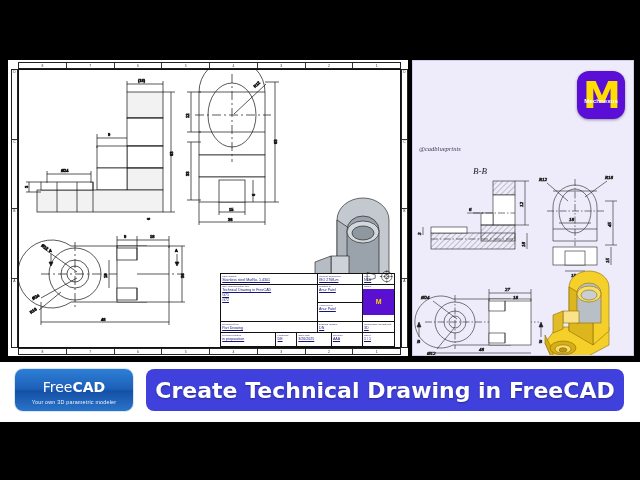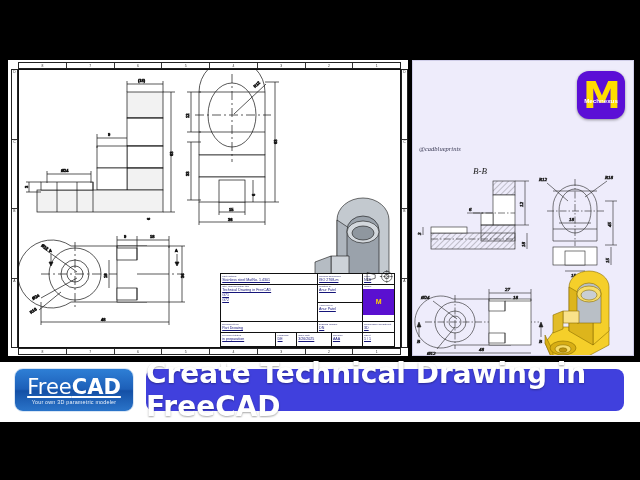--- a/index.html
+++ b/index.html
@@ -103,29 +103,29 @@
 
   
   #banner { position: absolute; left: 0; top: 362px; width: 640px; height: 56px; background: #fff; }
   #freecad-logo {
     position: absolute; left: 14px; top: 6px; width: 120px; height: 44px;
     border-radius: 9px;
     background: linear-gradient(180deg,#2e7fd6 0%, #1d5fb8 48%, #1450a6 52%, #2a74c9 100%);
     border: 1.5px solid #d9e6f5;
     display: flex; flex-direction: column; align-items: center; justify-content: center;
   }
-  #freecad-logo .fc-word { font-size: 21px; line-height: 22px; color:#fff; font-family:"DejaVu Sans", sans-serif;text-decoration:underline;}
+  #freecad-logo .fc-word { font-size: 14px; line-height: 22px; color:#fff; font-family:"DejaVu Sans", sans-serif;}
   #freecad-logo .fc-word .light { font-weight: normal; }
   #freecad-logo .fc-word .bold { font-weight: bold; }
   #freecad-logo .fc-tag { font-size: 5.4px; color:#e8f1fb; margin-top:1px; letter-spacing:.2px;}
   #banner-title {
     position: absolute; left: 146px; top: 7px; width: 478px; height: 42px;
     background: #4040dd; border-radius: 8px;
     display: flex; align-items: center; justify-content: center;
-    color: #ffffff; font-weight: bold; font-size: 28px;
+    color: #ffffff; font-weight: bold; font-size: 22px;
     font-family: "DejaVu Sans", sans-serif;
     text-shadow: 0 1px 2px rgba(0,0,0,.35);
   }
   #banner-strip { position:absolute; left:0; top:418px; width:640px; height:4px; background:#fff; }
   .dim { font-size: 4px; fill: #111; font-family: "Liberation Sans", sans-serif; }
   .dimr { font-size: 4px; fill: #111; font-family: "Liberation Sans", sans-serif; }
   .bp { font-size: 5px; fill: #111; font-family: "Liberation Serif", serif; font-style: italic;}
 </style>
 </head>
 <body>

